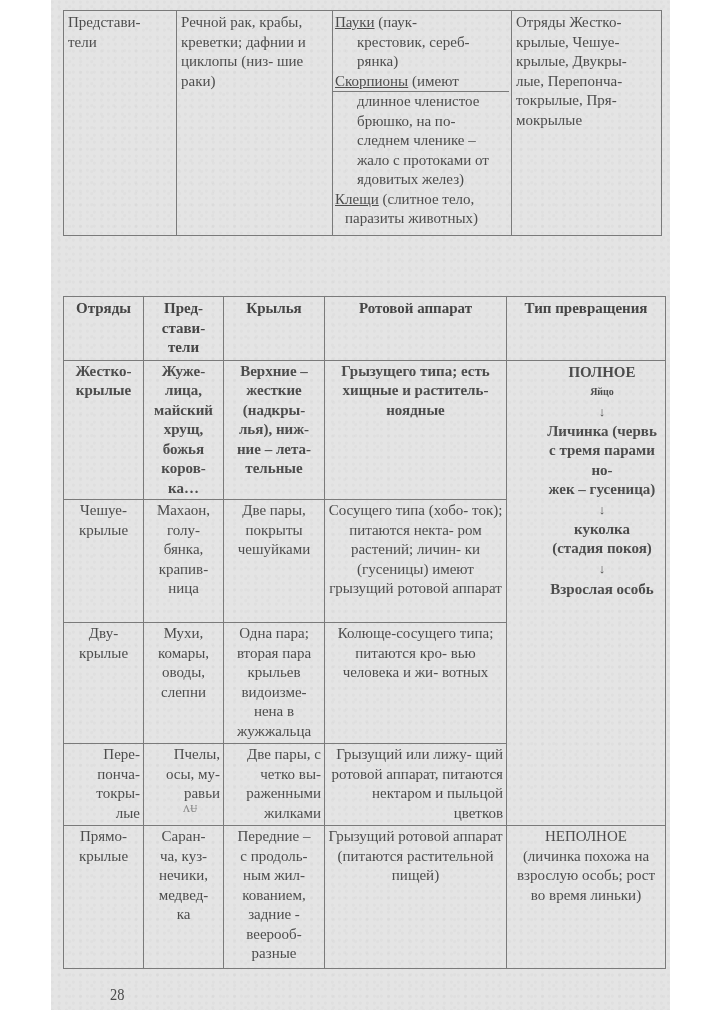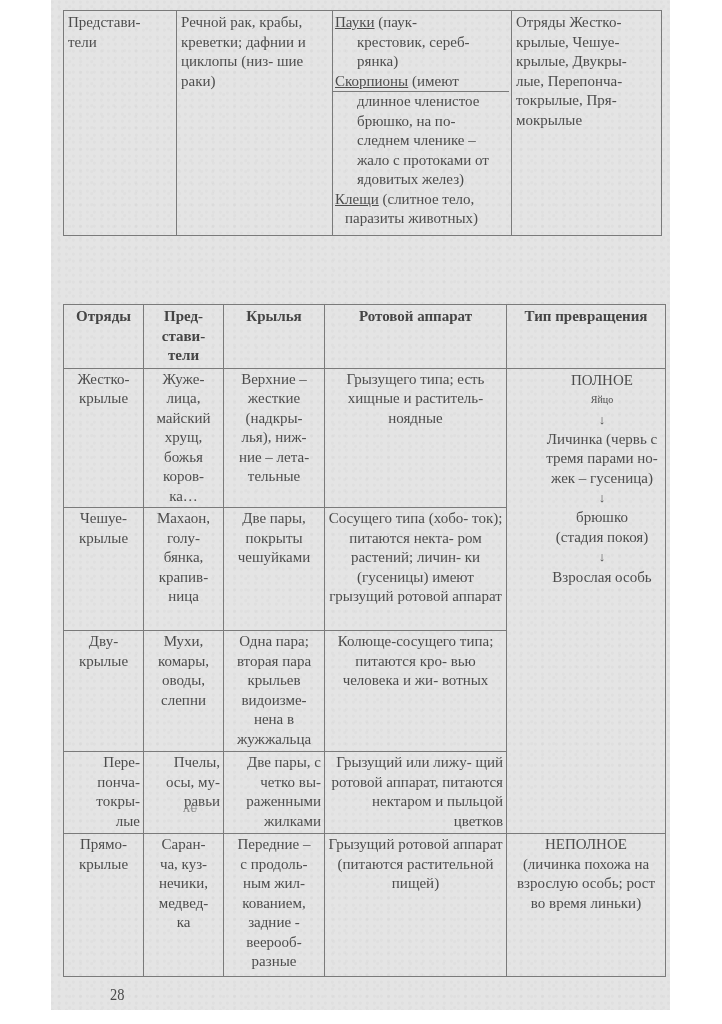--- a/index.html
+++ b/index.html
@@ -22,26 +22,26 @@
   .t1 .c3 { width: 174px; padding: 2px 2px; }
   .t1 .c4 { width: 141px; }
   .sub { display: block; }
   .sub .name { text-decoration: underline; }
   .sub .cont { display: block; padding-left: 22px; }
   .sub.klesh .cont { padding-left: 10px; }
   
   .heading { position: absolute; left: 0; width: 619px; top: 252px; text-align: center;
              font-weight: bold; font-size: 17.5px; color: #3f3f3f; }
   
-  .t2 { left: 12px; top: 304px; width: 598px; }
+  .t2 { left: 12px; top: 296px; width: 598px; }
   .t2 th { font-weight: bold; color: #454545; text-align: center; padding: 2px 3px; height: 56px; }
   .t2 td { text-align: center; padding: 1px 3px; }
   .t2 .w1 { width: 73px; } .t2 .w2 { width: 73px; } .t2 .w3 { width: 94px; }
   .t2 .w4 { width: 175px; } .t2 .w5 { width: 152px; }
-  .r1 td { height: 136px; } .r2 td { height: 120px; } .r3 td { height: 118px; }
+  .r1 td { height: 136px; font-weight: bold; } .r2 td { height: 120px; } .r3 td { height: 118px; }
   .r4 td { height: 79px; text-align: right; } .r5 td { height: 140px; }
   .arrow { display: block; font-size: 13px; line-height: 20px; margin-left: 32px; }
   .pagenum { position: absolute; left: 59px; top: 985px; font-size: 17px; color: #4a4a4a;
              font-family: "Liberation Serif", serif; transform: scaleX(0.85); transform-origin: left; }
   .scribble { position: absolute; left: 132px; top: 800px; font-size: 14px; color: #8a8a8a; }
 </style>
 </head>
 <body>
 
 <div class="page">
@@ -109,21 +109,21 @@
 тельные</td>
       <td>Грызущего типа;  есть хищные и раститель-
 ноядные</td>
       <td rowspan="4">
         <span class="arrow" style="font-size:15px">ПОЛНОЕ</span>
         <span class="arrow" style="font-size:10px">Яйцо</span>
         <span class="arrow">↓</span>
         <span class="arrow" style="font-size:15px;line-height:19.5px;white-space:pre-line">Личинка (червь с тремя парами но-
 жек – гусеница)</span>
         <span class="arrow">↓</span>
-        <span class="arrow" style="font-size:15px;line-height:19.5px;white-space:pre-line">брюшко
+        <span class="arrow" style="font-size:15px;line-height:19.5px;white-space:pre-line">куколка
 (стадия покоя)</span>
         <span class="arrow">↓</span>
         <span class="arrow" style="font-size:15px">Взрослая особь</span>
       </td>
     </tr>
     <tr class="r2">
       <td style="white-space:pre-line">Чешуе-
 крылые</td>
       <td style="white-space:pre-line">Махаон,
 голу-

